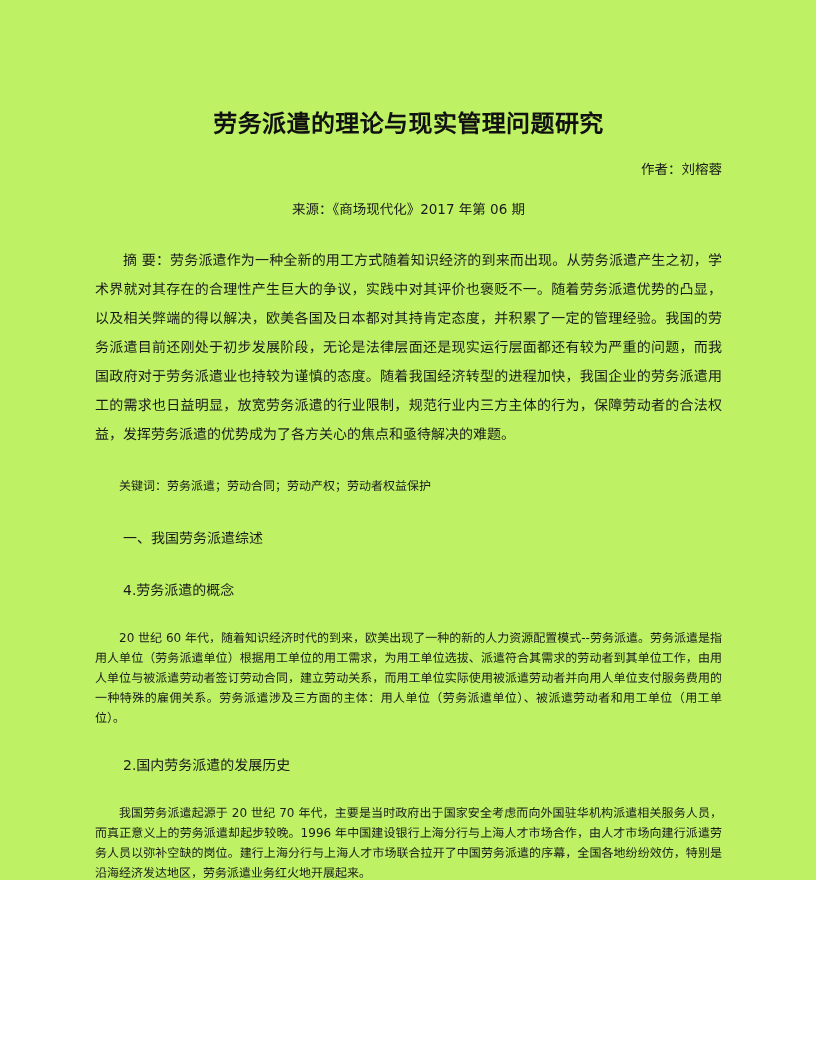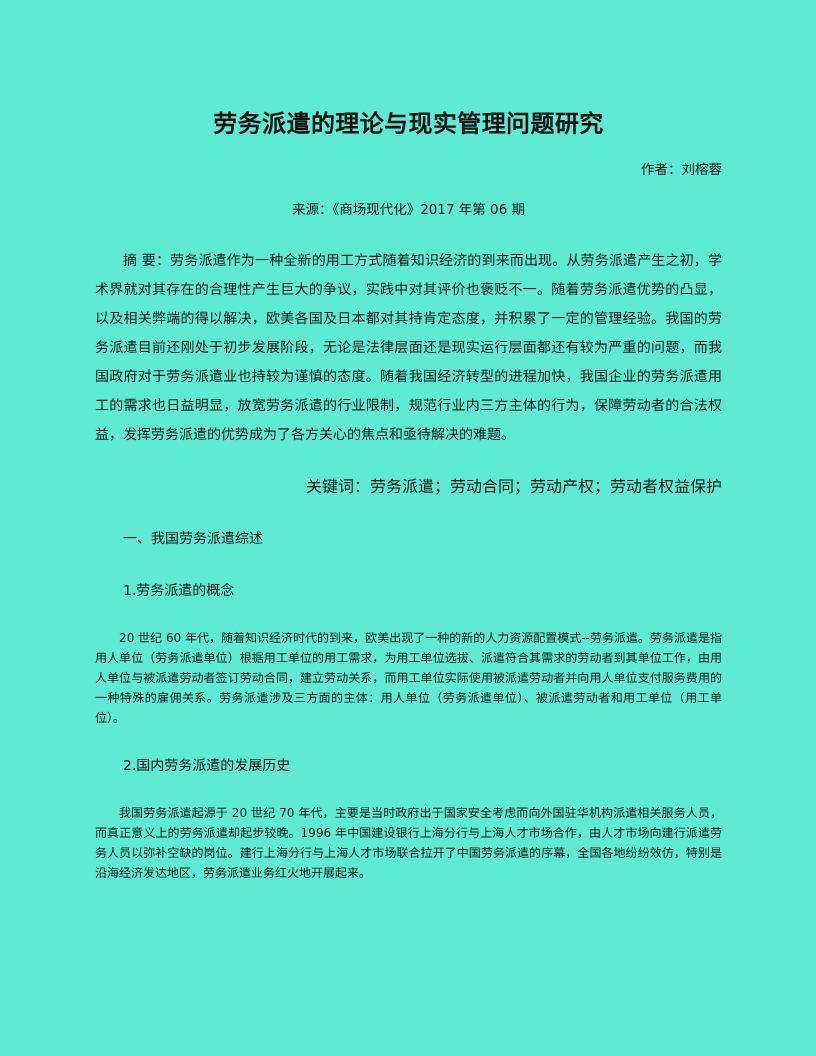--- a/index.html
+++ b/index.html
@@ -13,22 +13,22 @@
     height: 1056px;
     font-family: "DejaVu Sans", "Liberation Sans", sans-serif;
     color: #1a1a1a;
     -webkit-font-smoothing: antialiased;
     overflow: hidden;
   }
 
   .page {
     position: relative;
     width: 816px;
-    height: 1056px;
-    background: #5eead4;
+    height: 880px;
+    background: #bef264;
     box-sizing: border-box;
   }
 
   .content {
     position: absolute;
     left: 95px;
     top: 0;
     width: 627px;
   }
 
@@ -85,24 +85,24 @@
     text-align: justify;
     text-justify: inter-ideograph;
     text-indent: 2em;
     color: #1a1a1a;
     word-break: break-all;
   }
 
   p.keywords {
     margin: 0;
     padding-top: 23px;
-    font-size: 16px;
+    font-size: 12px;
     line-height: 29px;
     text-indent: 2em;
-    text-align: right;
+    text-align: left;
     color: #1a1a1a;
   }
 
   p.heading-1 {
     margin: 0;
     padding-top: 23px;
     font-size: 14px;
     line-height: 29px;
     text-indent: 2em;
     text-align: left;
@@ -136,21 +136,21 @@
     <p class="source">来源：《商场现代化》2017 年第 06 期</p>
 
     <div class="body-block">
 
       <p class="abstract">摘 要：劳务派遣作为一种全新的用工方式随着知识经济的到来而出现。从劳务派遣产生之初，学术界就对其存在的合理性产生巨大的争议，实践中对其评价也褒贬不一。随着劳务派遣优势的凸显，以及相关弊端的得以解决，欧美各国及日本都对其持肯定态度，并积累了一定的管理经验。我国的劳务派遣目前还刚处于初步发展阶段，无论是法律层面还是现实运行层面都还有较为严重的问题，而我国政府对于劳务派遣业也持较为谨慎的态度。随着我国经济转型的进程加快，我国企业的劳务派遣用工的需求也日益明显，放宽劳务派遣的行业限制，规范行业内三方主体的行为，保障劳动者的合法权益，发挥劳务派遣的优势成为了各方关心的焦点和亟待解决的难题。</p>
 
       <p class="keywords">关键词：劳务派遣；劳动合同；劳动产权；劳动者权益保护</p>
 
       <p class="heading-1">一、我国劳务派遣综述</p>
 
-      <p class="heading-2">1.劳务派遣的概念</p>
+      <p class="heading-2">4.劳务派遣的概念</p>
 
       <p class="para spaced">20 世纪 60 年代，随着知识经济时代的到来，欧美出现了一种的新的人力资源配置模式--劳务派遣。劳务派遣是指用人单位（劳务派遣单位）根据用工单位的用工需求，为用工单位选拔、派遣符合其需求的劳动者到其单位工作，由用人单位与被派遣劳动者签订劳动合同，建立劳动关系，而用工单位实际使用被派遣劳动者并向用人单位支付服务费用的一种特殊的雇佣关系。劳务派遣涉及三方面的主体：用人单位（劳务派遣单位）、被派遣劳动者和用工单位（用工单位）。</p>
 
       <p class="heading-2">2.国内劳务派遣的发展历史</p>
 
       <p class="para spaced">我国劳务派遣起源于 20 世纪 70 年代，主要是当时政府出于国家安全考虑而向外国驻华机构派遣相关服务人员，而真正意义上的劳务派遣却起步较晚。1996 年中国建设银行上海分行与上海人才市场合作，由人才市场向建行派遣劳务人员以弥补空缺的岗位。建行上海分行与上海人才市场联合拉开了中国劳务派遣的序幕，全国各地纷纷效仿，特别是沿海经济发达地区，劳务派遣业务红火地开展起来。</p>
 
     </div>
   </div>
 </div>

